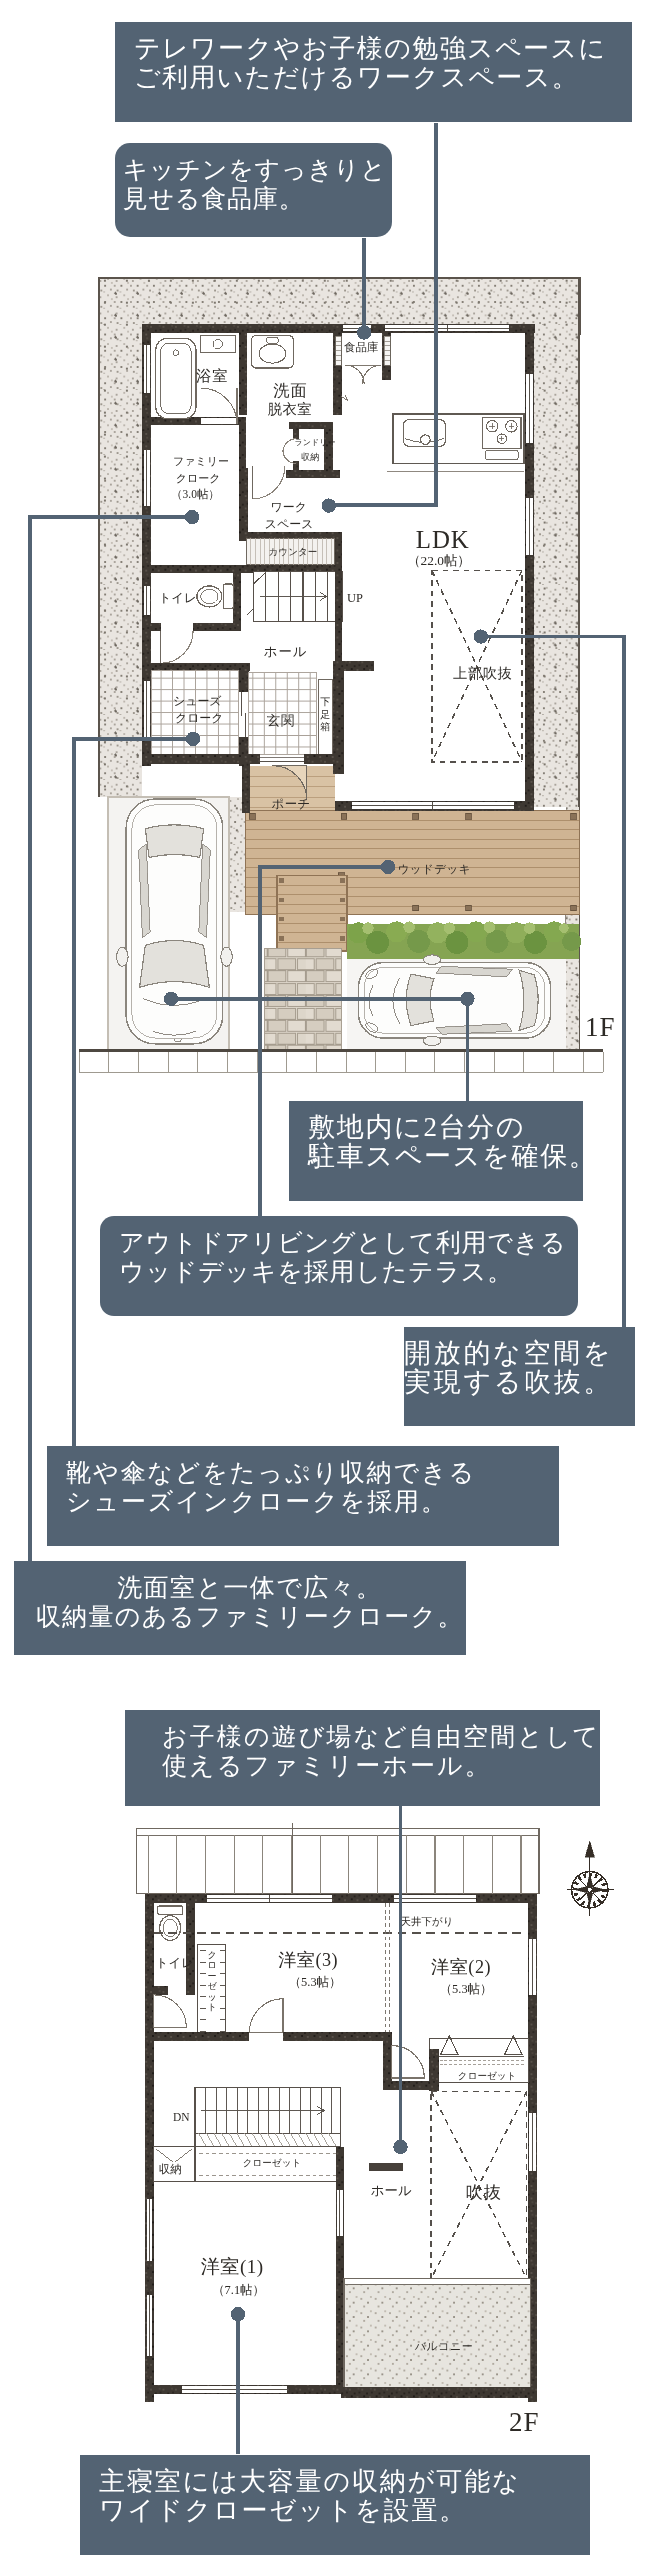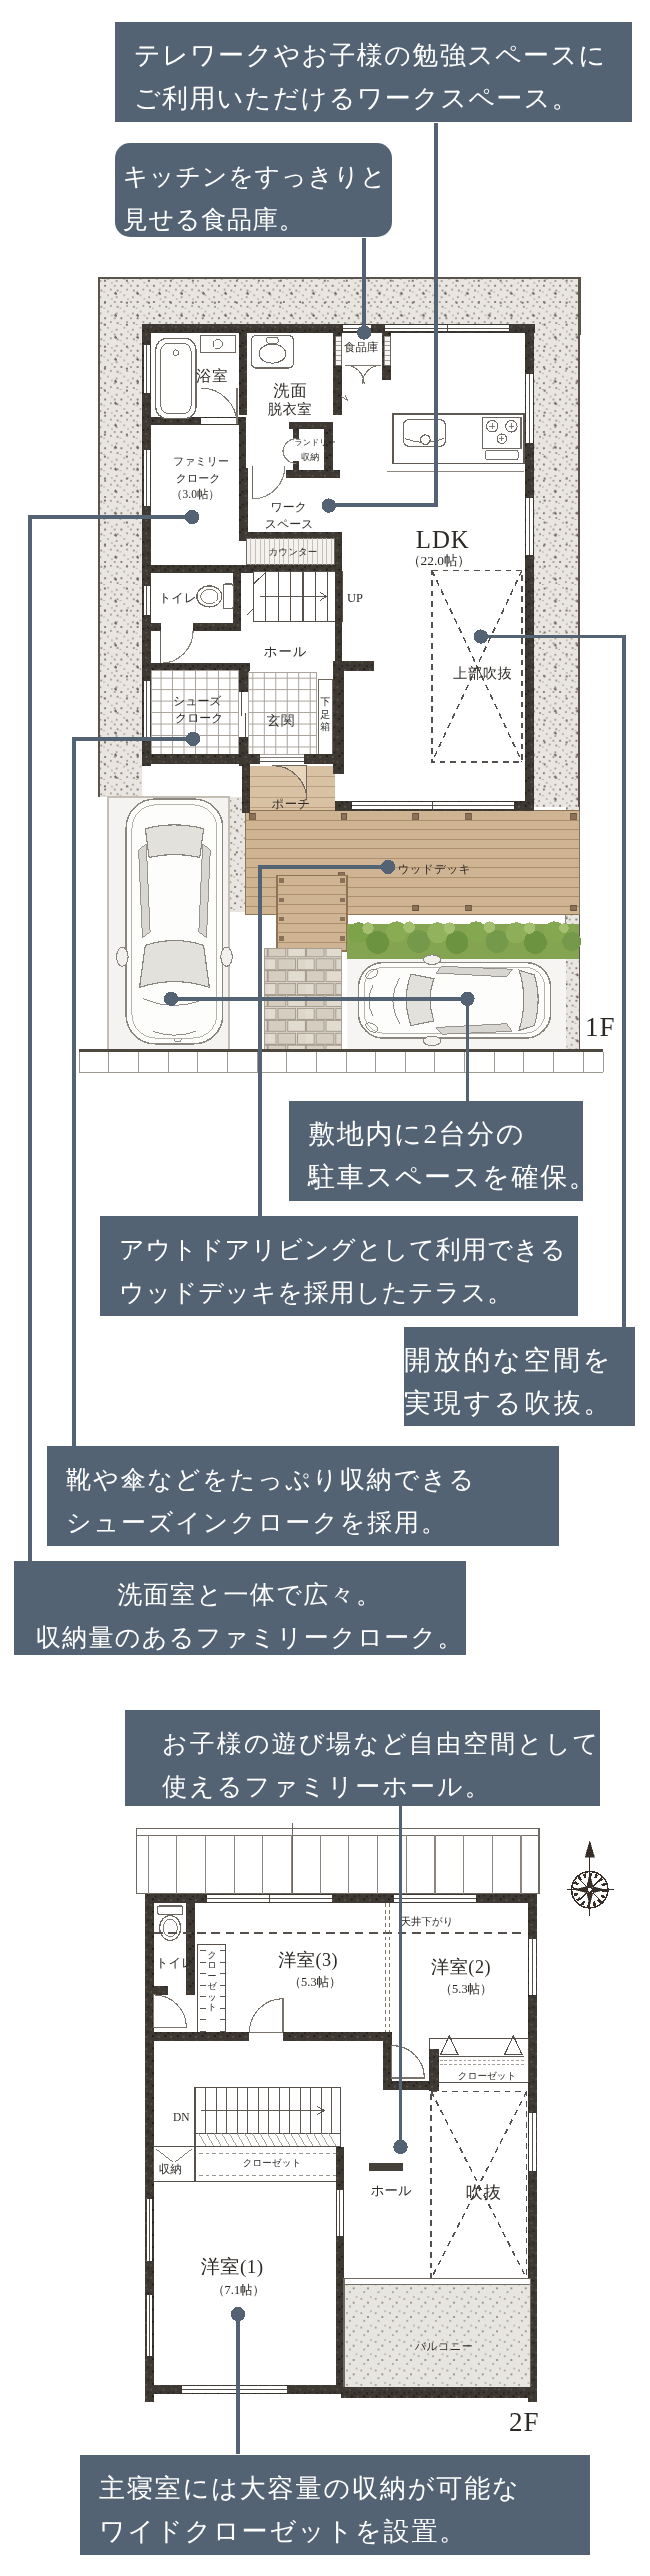--- a/index.html
+++ b/index.html
@@ -1,34 +1,34 @@
 <!DOCTYPE html>
 <html><head>
 <meta charset="utf-8">
 <style>
 html,body{margin:0;padding:0;background:#fff;}
 .page{position:relative;width:650px;height:2576px;background:#fff;overflow:hidden;
   font-family:"Liberation Serif",serif;}
 .callout{position:absolute;background:#536373;color:#ffffff;
-  font-size:26px;letter-spacing:1.4px;line-height:43px;padding:11.5px 0 0 19px;
+  font-size:26px;letter-spacing:1.4px;line-height:29px;padding:11.5px 0 0 19px;
   box-sizing:border-box;white-space:nowrap;}
 .flabel{position:absolute;color:#2d2a26;font-size:27px;letter-spacing:1px;}
 svg text{font-family:"Liberation Serif",serif;fill:#2d2a26;}
 </style>
 </head>
 <body>
 <div class="page">
 
 <div class="callout" style="left:115px;top:22px;width:517px;height:100px;">テレワークやお子様の勉強スペースに<br>ご利用いただけるワークスペース。</div>
 
 <div class="callout" style="left:115px;top:143px;width:277px;height:94px;font-size:25px;letter-spacing:0.8px;padding-left:7.7px;border-radius:15px;">キッチンをすっきりと<br>見せる食品庫。</div>
 
 <div class="callout" style="left:289px;top:1101px;width:294px;height:100px;font-size:27px;letter-spacing:1.7px;">敷地内に2台分の<br>駐車スペースを確保。</div>
 
-<div class="callout" style="left:100px;top:1216px;width:478px;height:100px;font-size:25px;letter-spacing:0.8px;">アウトドアリビングとして利用できる<br>ウッドデッキを採用したテラス。</div>
+<div class="callout" style="left:100px;top:1216px;width:478px;height:100px;font-size:25px;letter-spacing:0.8px;border-radius:14px;">アウトドアリビングとして利用できる<br>ウッドデッキを採用したテラス。</div>
 
 <div class="callout" style="left:404px;top:1327px;width:231px;height:99px;font-size:27px;letter-spacing:2.7px;padding-left:0;">開放的な空間を<br>実現する吹抜。</div>
 
 <div class="callout" style="left:47px;top:1446px;width:512px;height:100px;font-size:25px;letter-spacing:1.9px;">靴や傘などをたっぷり収納できる<br>シューズインクロークを採用。</div>
 
 <div class="callout" style="left:14.3px;top:1561px;width:452px;height:94px;font-size:25px;letter-spacing:1.4px;text-align:center;">洗面室と一体で広々。<br>収納量のあるファミリークローク。</div>
 
 <div class="callout" style="left:125px;top:1710px;width:475px;height:96px;font-size:25px;letter-spacing:2.1px;padding-left:37px;">お子様の遊び場など自由空間として<br>使えるファミリーホール。</div>
 
 <div class="callout" style="left:80px;top:2455px;width:510px;height:100px;font-size:26px;letter-spacing:1.9px;">主寝室には大容量の収納が可能な<br>ワイドクローゼットを設置。</div>

